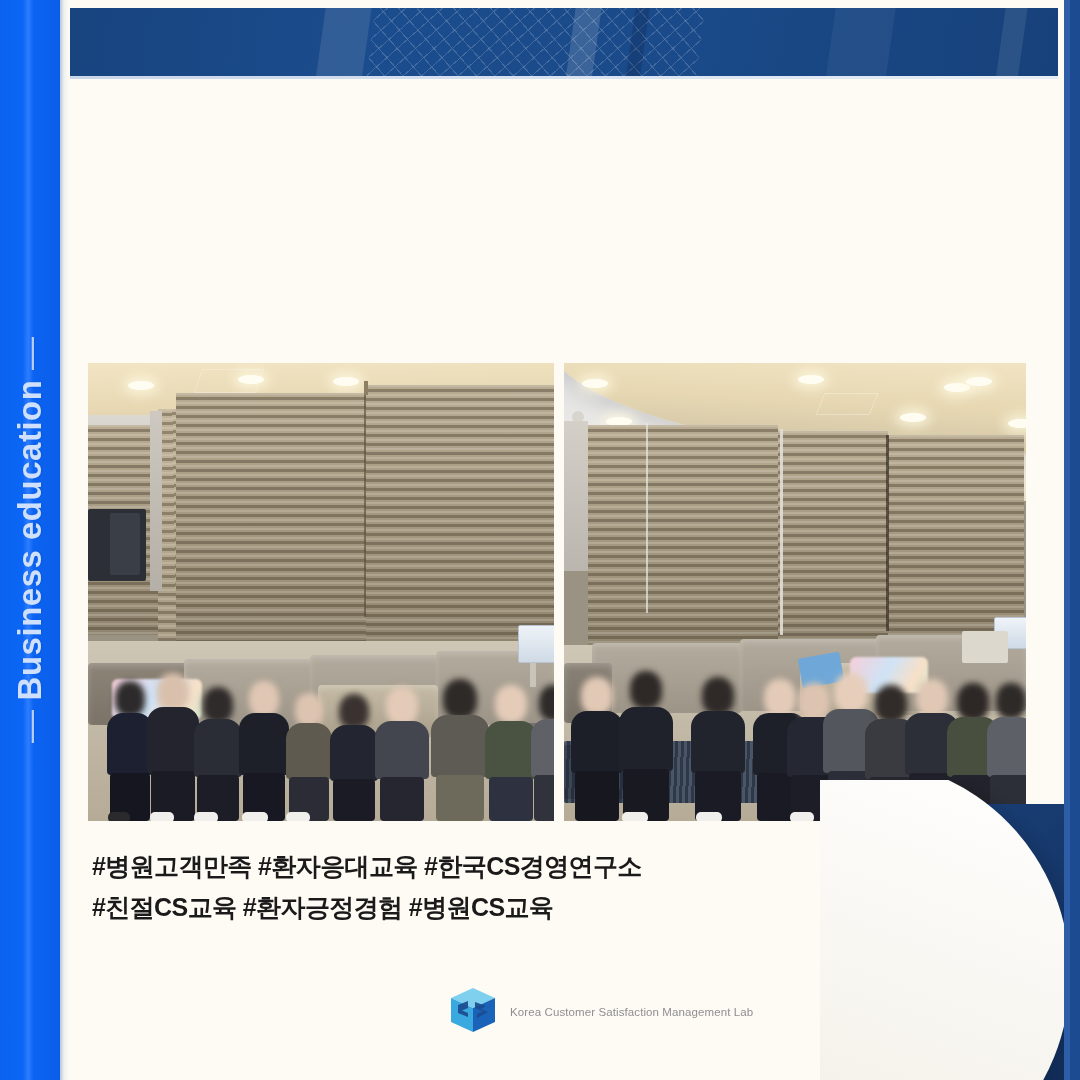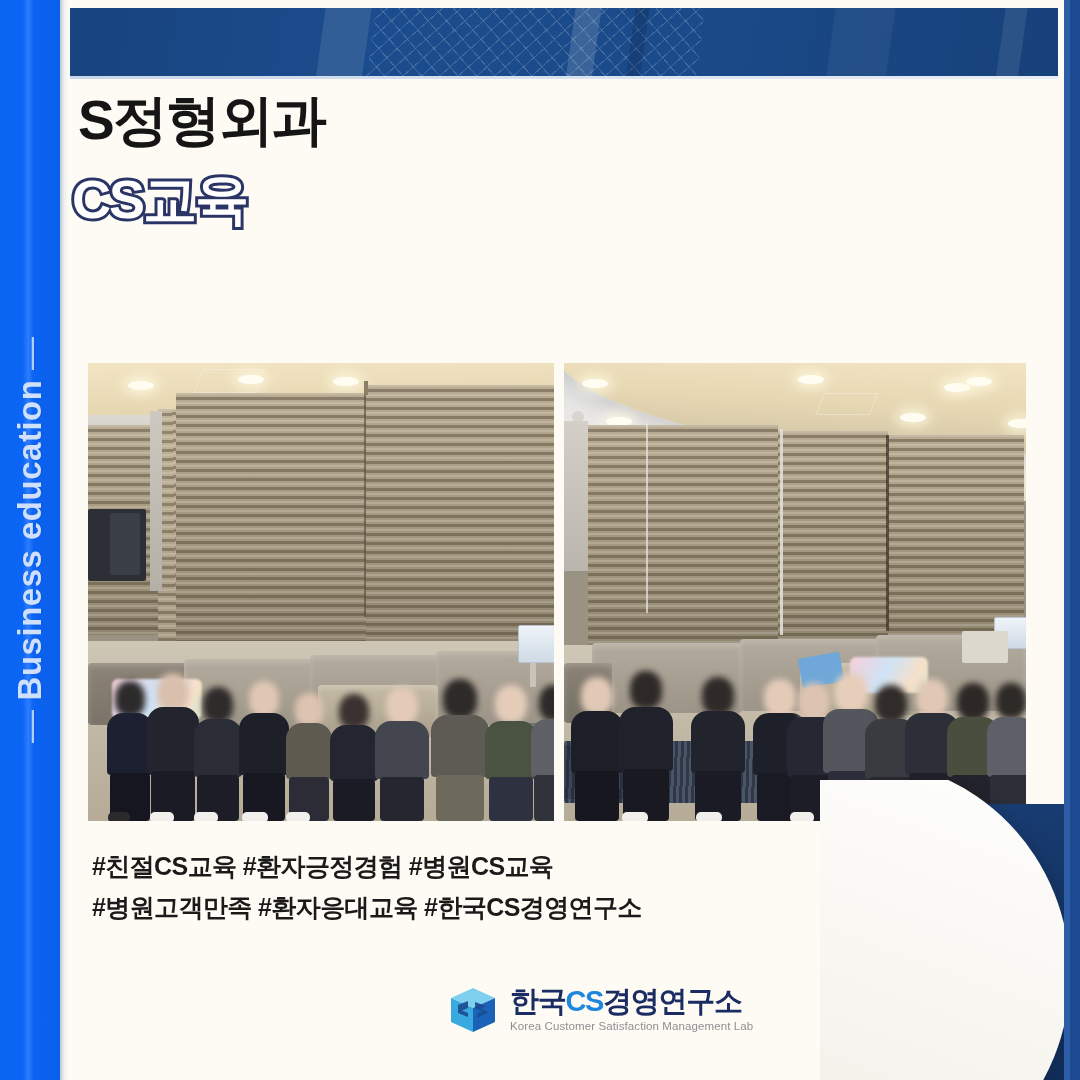--- a/index.html
+++ b/index.html
@@ -254,22 +254,20 @@
     <div class="hdr-band hb1"></div>
     <div class="hdr-lattice"></div>
     <div class="hdr-band hb2"></div>
     <div class="hdr-band hb3"></div>
     <div class="hdr-band hb4"></div>
     <div class="hdr-band hb5"></div>
 
   </div>
   <div class="hdr-underline"></div>
 
-  <div class="title-main">S정형외과</div>
-  <div class="title-sub">CS교육</div>
 
 
   <div class="photos">
 
     <div class="photo photo-left">
       <div class="ceiling" style="height:120px"></div>
       <div class="cove pl-cove"></div>
       <div class="ds" style="left:40px;top:18px"></div>
       <div class="ds" style="left:150px;top:12px"></div>
       <div class="ds" style="left:245px;top:14px"></div>
@@ -447,38 +445,37 @@
       </div>
       <div class="person" style="left:422px;width:50px;height:146px">
         <div class="head" style="bottom:102px;width:30px;height:36px;background:#2e2a28"></div>
         <div class="body" style="bottom:44px;width:48px;height:60px;background:#5d6066"></div>
         <div class="legs" style="bottom:0;width:42px;height:46px;background:#2c2e38"></div>
       </div>
     </div>
   </div>
 
   <div class="tags">
+    <div>#병원고객만족 #환자응대교육 #한국CS경영연구소</div>
     <div>#친절CS교육 #환자긍정경험 #병원CS교육</div>
-    <div>#병원고객만족 #환자응대교육 #한국CS경영연구소</div>
   </div>
 
   <div class="swoosh">
     <i></i>
       <b></b>
   </div>
 
   <div class="logo">
     <div class="logo-mark">
       <svg width="50" height="50" viewBox="0 0 50 50" aria-hidden="true">
         <polygon points="25,3 47,13 25,23 3,13" fill="#7fd0ef"></polygon>
         <polygon points="3,13 25,23 25,47 3,37" fill="#3aa9e0"></polygon>
         <polygon points="47,13 47,37 25,47 25,23" fill="#1b63b8"></polygon>
         <path d="M20,16 L10,20 L10,28 L20,32 L20,28 L14,25.5 L20,23 Z" fill="#1b4b8f" opacity=".92"></path>
         <path d="M27,17 L38,21 L33,24 L40,27 L29,33 L29,29 L35,26.5 L27,23 Z" fill="#1b4b8f" opacity=".92"></path>
       </svg>
     </div>
     <div class="logo-txt">
-      <div class="logo-title"><span class="lt-navy">한국</span><span class="lt-blue">CS</span><span class="lt-navy">경영연구소</span></div>
       <div class="logo-sub">Korea Customer Satisfaction Management Lab</div>
     </div>
   </div>
 
 </div>
 
 </body></html>

